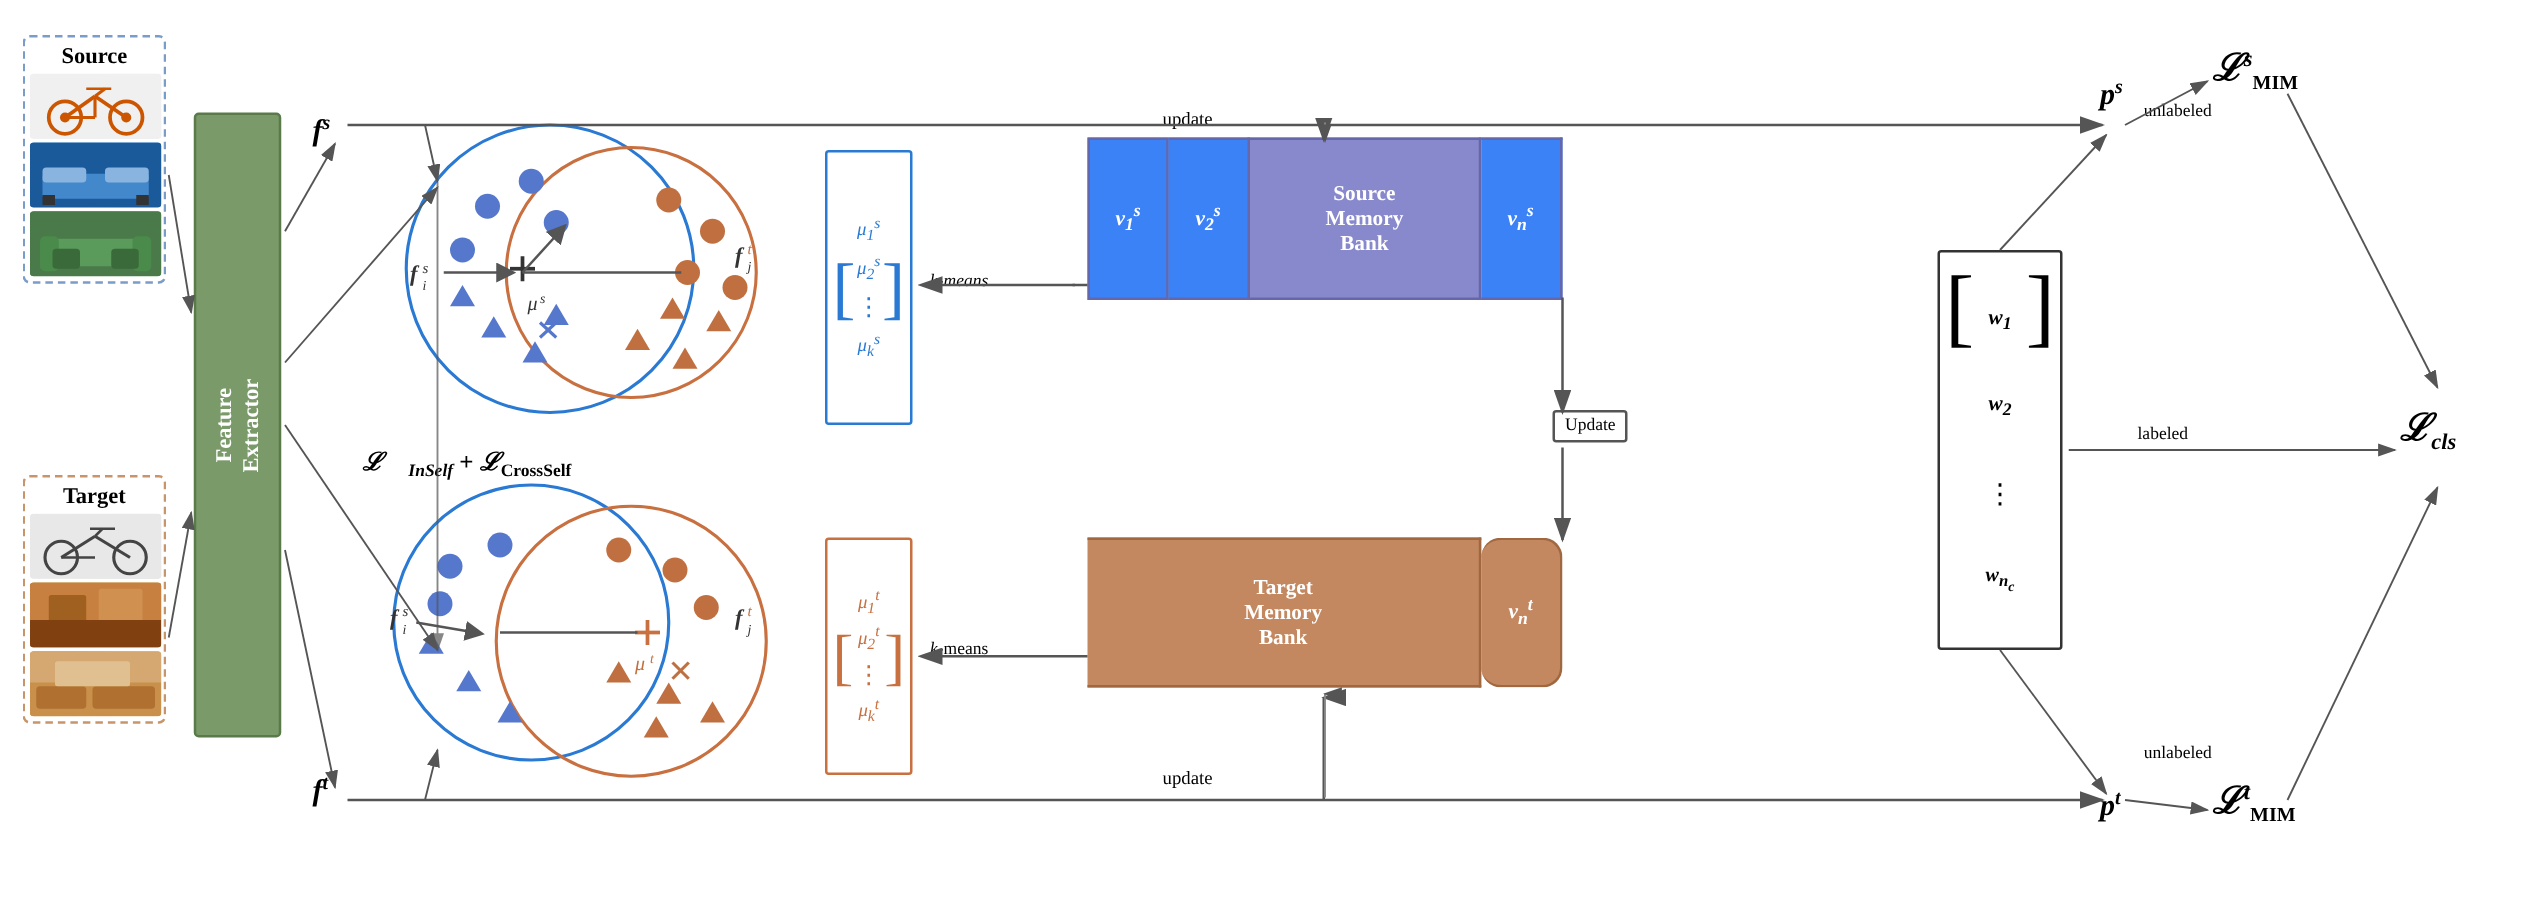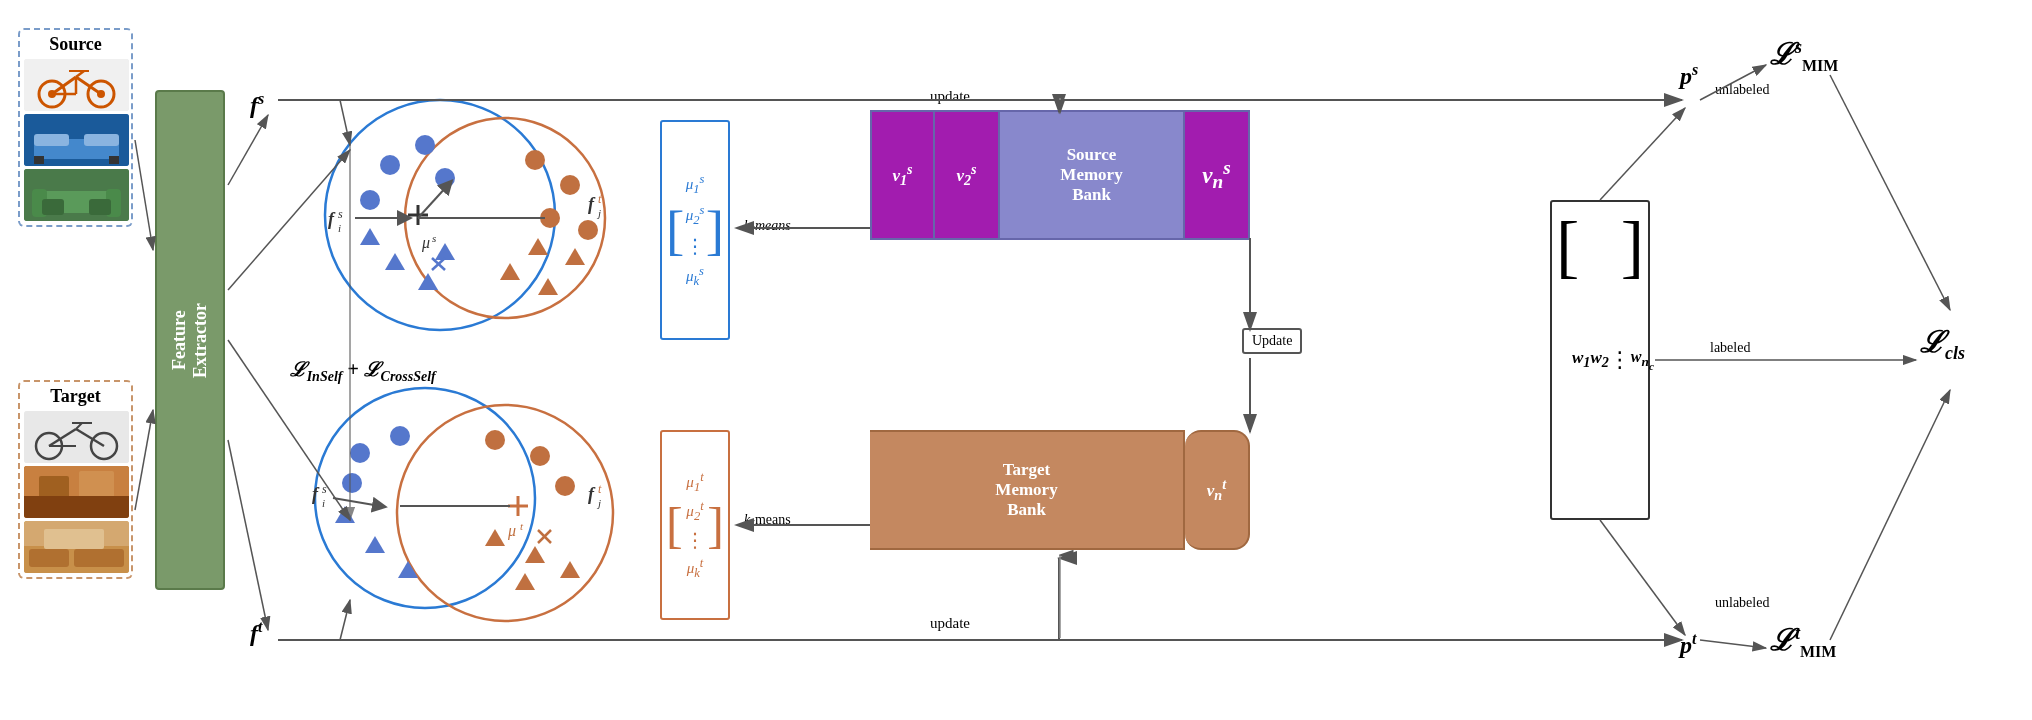--- a/index.html
+++ b/index.html
@@ -166,21 +166,21 @@
 
     .bank-cell {
       border: 2px solid #888;
       display: flex;
       align-items: center;
       justify-content: center;
       font-size: 18px;
       font-weight: bold;
     }
     .bank-cell-src {
-      background: #a21caf;
+      background: #3b82f6;
       border-color: #6666aa;
       color: white;
     }
     .bank-cell-tgt {
       background: #c48860;
       border-color: #a06840;
       color: white;
     }
     .bank-label-src {
       background: #8888cc;
@@ -456,34 +456,34 @@
 
   <div class="memory-bank-source">
     <div class="bank-cell bank-cell-src" style="width:65px;min-width:65px;">
       <span style="font-style:italic;font-size:17px;">v<sub>1</sub><sup>s</sup></span>
     </div>
     <div class="bank-cell bank-cell-src" style="width:65px;min-width:65px;border-left:none;">
       <span style="font-style:italic;font-size:17px;">v<sub>2</sub><sup>s</sup></span>
     </div>
     <div class="bank-label-src" style="border:2px solid #6666aa;border-left:none;font-size:17px;">Source<br>Memory<br>Bank</div>
     <div class="bank-cell bank-cell-src" style="width:65px;min-width:65px;border-left:none;">
-      <span style="font-style:italic;font-size:23px;">v<sub>n</sub><sup>s</sup></span>
+      <span style="font-style:italic;font-size:17px;">v<sub>n</sub><sup>s</sup></span>
     </div>
   </div>
 
   <div class="memory-bank-target">
     <div class="bank-label-tgt" style="border:2px solid #a06840;border-left:none;font-size:17px;">Target<br>Memory<br>Bank</div>
     <div class="bank-cell bank-cell-tgt" style="width:65px;min-width:65px;border-left:none;border-radius:16px;">
       <span style="font-style:italic;font-size:17px;">v<sub>n</sub><sup>t</sup></span>
     </div>
   </div>
 
   <div class="w-vector">
     <span style="font-size:70px;line-height:1;font-weight:100;position:absolute;left:4px;top:10px;">[</span>
-    <div style="flex:1;display:flex;flex-direction:row;align-items:center;justify-content:space-around;padding:10px 16px;width:100%;height:100%;">
+    <div style="flex:1;display:flex;flex-direction:column;align-items:center;justify-content:space-around;padding:10px 16px;width:100%;height:100%;">
       <span style="font-style:italic;font-size:17px;font-weight:bold;">w<sub>1</sub></span>
       <span style="font-style:italic;font-size:17px;font-weight:bold;">w<sub>2</sub></span>
       <span style="font-size:22px;">⋮</span>
       <span style="font-style:italic;font-size:16px;font-weight:bold;">w<sub>n<sub>c</sub></sub></span>
     </div>
     <span style="font-size:70px;line-height:1;font-weight:100;position:absolute;right:4px;top:10px;">]</span>
   </div>
 
   <div style="position:absolute;left:1680px;top:45px;font-size:24px;font-weight:bold;font-style:italic;margin-top:16px;">
     <span>p</span><sup style="font-size:16px;">s</sup>
@@ -499,23 +499,23 @@
 
   <div style="position:absolute;left:1770px;top:618px;font-size:30px;font-weight:bold;">
     <span style="font-style:italic;font-family:'Times New Roman';">ℒ</span><sup style="font-size:18px;font-style:italic;">t</sup><sub style="font-size:16px;">MIM</sub>
   </div>
 
   <div style="position:absolute;left:1920px;top:320px;font-size:30px;font-weight:bold;">
     <span style="font-style:italic;font-family:'Times New Roman';">ℒ</span><sub style="font-size:18px;font-style:italic;">cls</sub>
   </div>
 
   <div style="position:absolute;left:290px;top:355px;font-size:20px;font-weight:bold;">
-    <span style="font-style:italic;font-family:'Times New Roman';">ℒ</span><sub style="font-size:14px;font-style:italic;">InSelf</sub>
+    <span style="font-style:italic;font-family:'Times New Roman';">ℒ</span><sub style="font-size:14px;font-style:italic;margin-left:20px;">InSelf</sub>
     <span> + </span>
-    <span style="font-style:italic;font-family:'Times New Roman';">ℒ</span><sub style="font-size:14px;font-style:italic;">CrossSelf</sub>
+    <span style="font-style:italic;font-family:'Times New Roman';">ℒ</span><sub style="font-size:14px;">CrossSelf</sub>
   </div>
 
   <div style="position:absolute;left:250px;top:90px;font-size:24px;font-weight:bold;font-style:italic;">
     f<sup style="font-size:16px;">s</sup>
   </div>
 
   <div style="position:absolute;left:250px;top:618px;font-size:24px;font-weight:bold;font-style:italic;">
     f<sup style="font-size:16px;">t</sup>
   </div>
 

